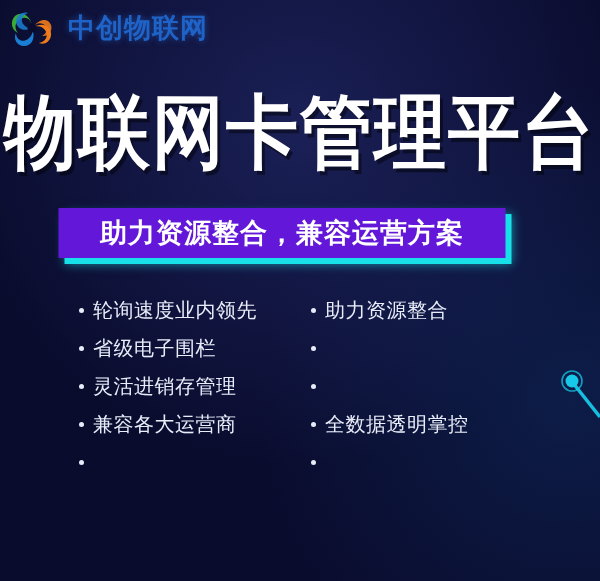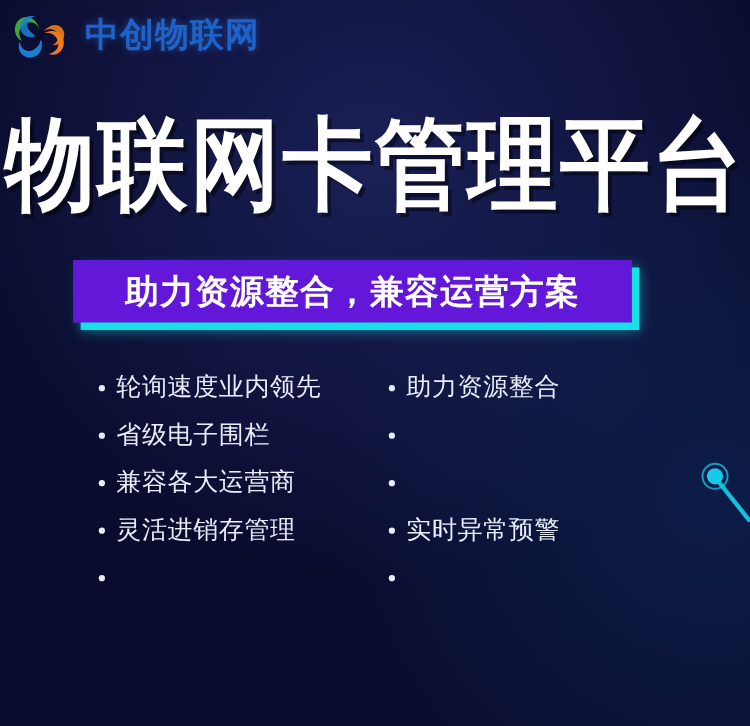--- a/index.html
+++ b/index.html
@@ -188,45 +188,45 @@
     <div class="feature-item">
       <span class="feature-bullet"></span>
       <span class="feature-label">轮询速度业内领先</span>
     </div>
     <div class="feature-item">
       <span class="feature-bullet"></span>
       <span class="feature-label">省级电子围栏</span>
     </div>
     <div class="feature-item">
       <span class="feature-bullet"></span>
+      <span class="feature-label">灵活进销存管理</span>
+    </div>
+    <div class="feature-item">
+      <span class="feature-bullet"></span>
       <span class="feature-label">兼容各大运营商</span>
     </div>
     <div class="feature-item">
       <span class="feature-bullet"></span>
-      <span class="feature-label">灵活进销存管理</span>
-    </div>
-    <div class="feature-item">
-      <span class="feature-bullet"></span>
     </div>
   </div>
 
   <div class="feature-col">
     <div class="feature-item">
       <span class="feature-bullet"></span>
       <span class="feature-label">助力资源整合</span>
     </div>
     <div class="feature-item">
       <span class="feature-bullet"></span>
     </div>
     <div class="feature-item">
       <span class="feature-bullet"></span>
     </div>
     <div class="feature-item">
       <span class="feature-bullet"></span>
-      <span class="feature-label">实时异常预警</span>
+      <span class="feature-label">全数据透明掌控</span>
     </div>
     <div class="feature-item">
       <span class="feature-bullet"></span>
     </div>
   </div>
 
 </div>
 
 <div class="node-decor">
   <svg width="80" height="90" viewBox="0 0 80 90" aria-hidden="true">

